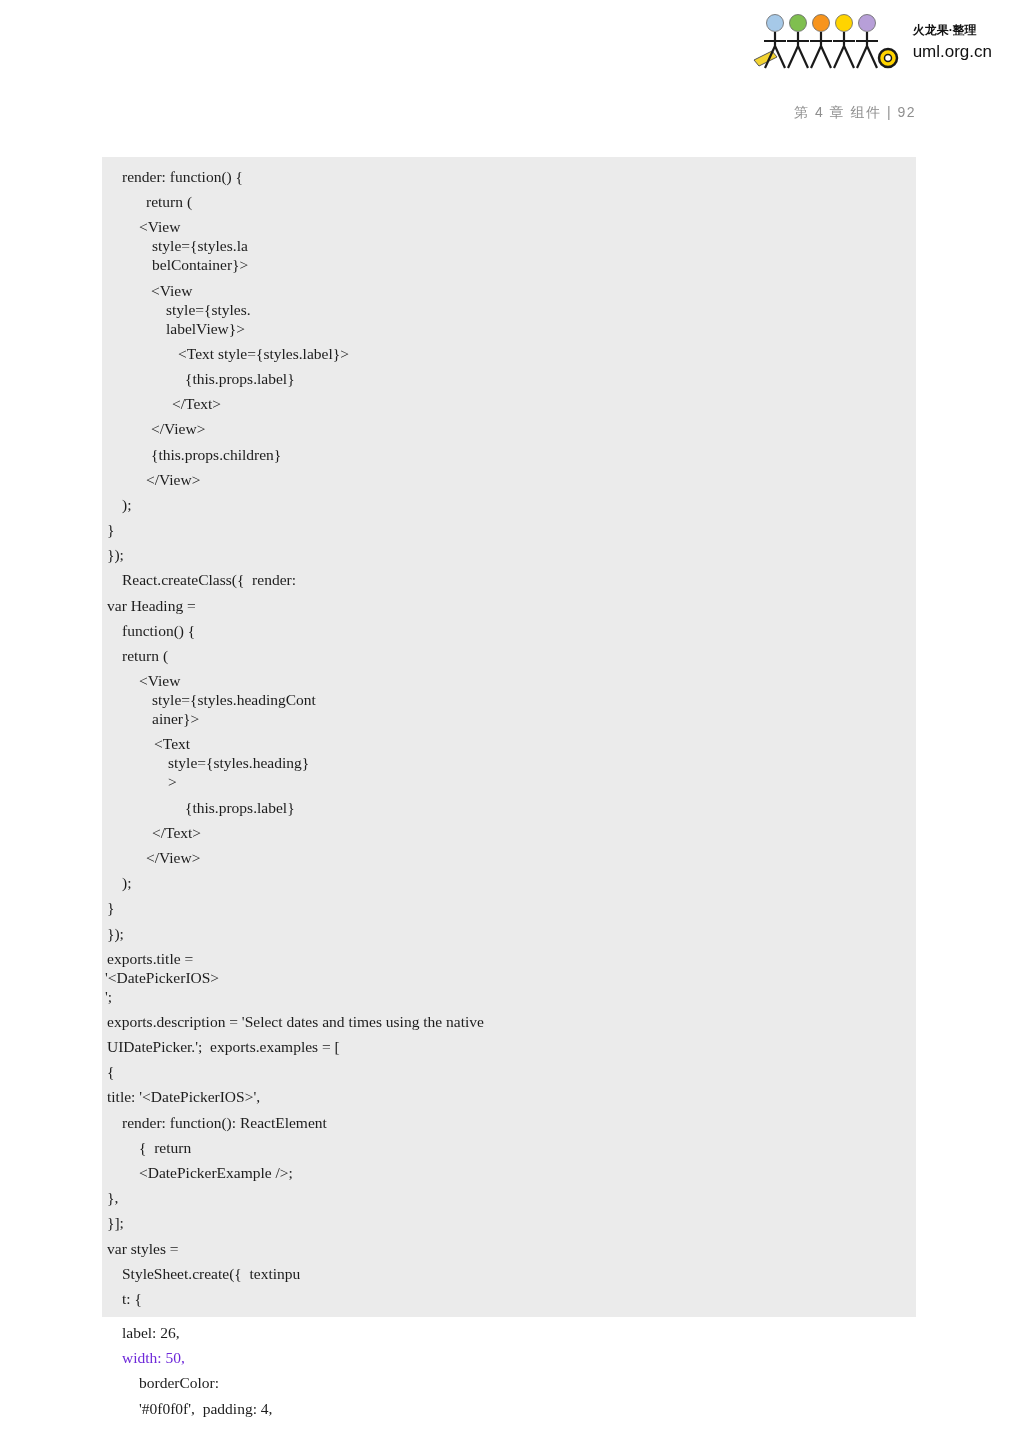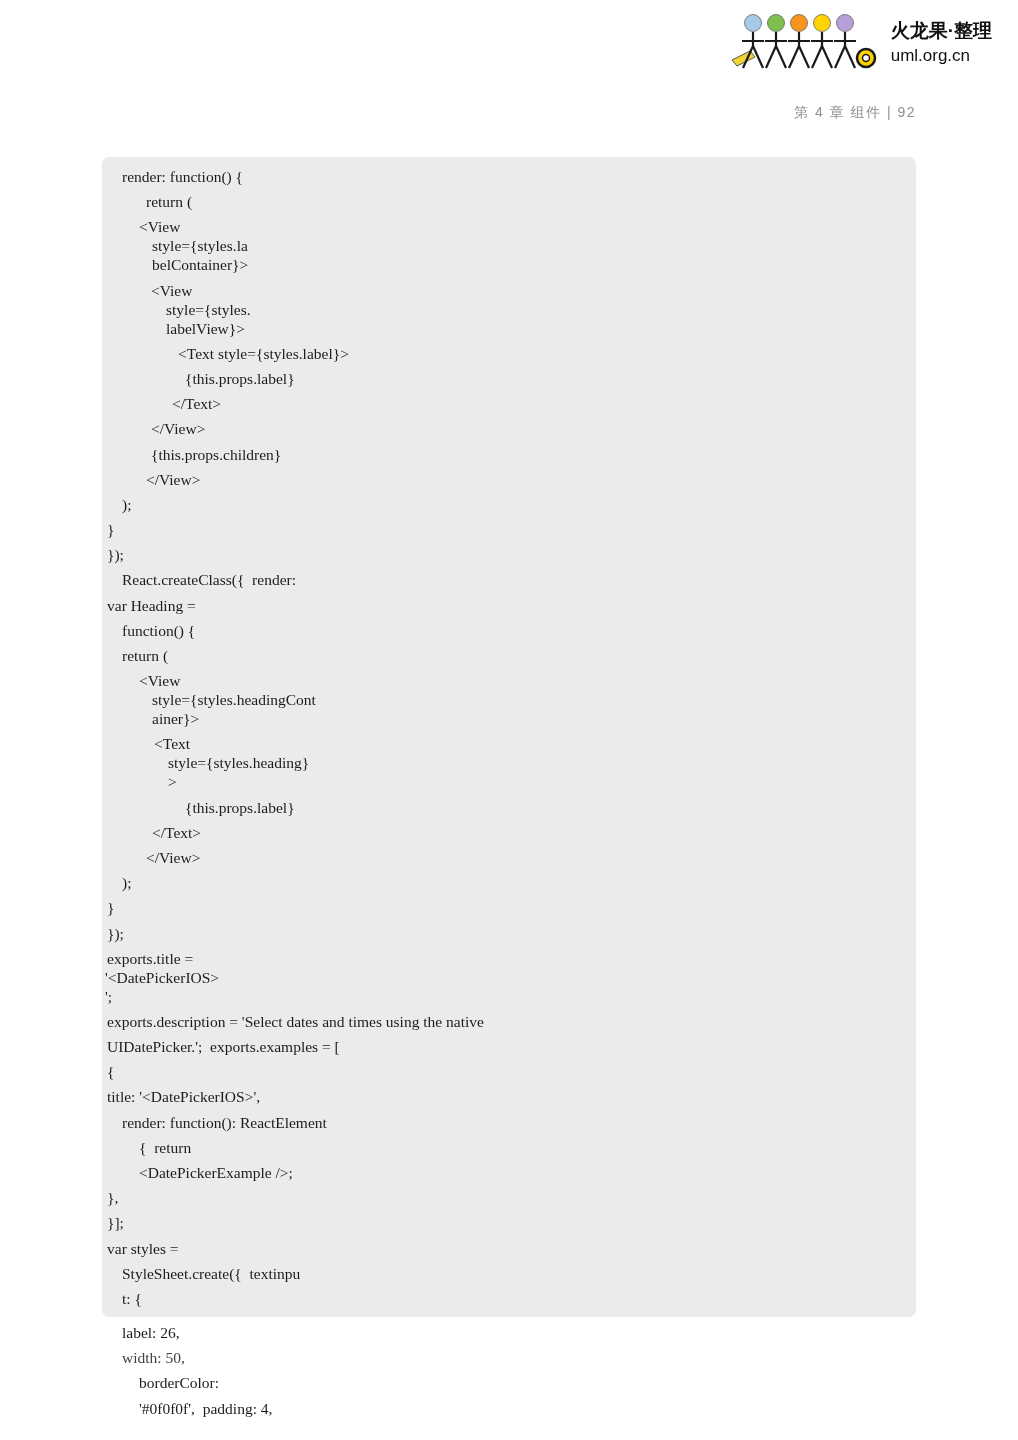--- a/index.html
+++ b/index.html
@@ -12,21 +12,21 @@
   .page { position: relative; width: 1018px; height: 1440px; background: #ffffff; }
 
   
   .logo {
     position: absolute; top: 12px; right: 26px;
     display: flex; align-items: center; gap: 10px;
   }
   .logo-text { display: flex; flex-direction: column; justify-content: center; }
   .brand-cn {
     font-family: "Liberation Sans", "DejaVu Sans", sans-serif;
-    font-weight: bold; font-size: 19px; color: #111111; line-height: 1.3;
+    font-weight: bold; font-size: 12px; color: #111111; line-height: 1.3;
     white-space: nowrap;
   }
   .brand-url {
     font-family: "Liberation Sans", "DejaVu Sans", sans-serif;
     font-size: 17px; color: #111111; line-height: 1.3; margin-top: 2px;
   }
   .page-info {
     position: absolute; top: 104px; right: 102px;
     font-family: "Liberation Sans", "DejaVu Sans", sans-serif;
     font-size: 14px; color: #8f8f8f; letter-spacing: 1.5px;
@@ -84,21 +84,21 @@
     </svg>
     <div class="logo-text">
       <div class="brand-cn">火龙果·整理</div>
       <div class="brand-url">uml.org.cn</div>
     </div>
   </div>
 
   <div class="page-info">第 4 章 组件 | 92</div>
 
   <main class="content">
-    <div class="code-block" id="code-block" style="background: rgb(235, 235, 235); border-radius: 7px;">
+    <div class="code-block" id="code-block" style="background: rgb(235, 235, 235);">
         <div class="code-line" style="padding-left: 20px; color: rgb(28, 28, 28);">render: function() {</div>
         <div class="code-line" style="padding-left: 44px; color: rgb(28, 28, 28);">return (</div>
         <div class="code-line" style="padding-left: 37px; color: rgb(28, 28, 28);">&lt;View</div>
         <div class="code-line tight" style="padding-left: 50px; color: rgb(28, 28, 28);">style={styles.la</div>
         <div class="code-line tight" style="padding-left: 50px; color: rgb(28, 28, 28);">belContainer}&gt;</div>
         <div class="code-line" style="padding-left: 49px; color: rgb(28, 28, 28);">&lt;View</div>
         <div class="code-line tight" style="padding-left: 64px; color: rgb(28, 28, 28);">style={styles.</div>
         <div class="code-line tight" style="padding-left: 64px; color: rgb(28, 28, 28);">labelView}&gt;</div>
         <div class="code-line" style="padding-left: 76px; color: rgb(28, 28, 28);">&lt;Text style={styles.label}&gt;</div>
         <div class="code-line" style="padding-left: 83px; color: rgb(28, 28, 28);">{this.props.label}</div>
@@ -136,19 +136,19 @@
         <div class="code-line" style="padding-left: 37px; color: rgb(28, 28, 28);">{  return</div>
         <div class="code-line" style="padding-left: 37px; color: rgb(28, 28, 28);">&lt;DatePickerExample /&gt;;</div>
         <div class="code-line" style="padding-left: 5px; color: rgb(28, 28, 28);">},</div>
         <div class="code-line" style="padding-left: 5px; color: rgb(28, 28, 28);">}];</div>
         <div class="code-line" style="padding-left: 5px; color: rgb(28, 28, 28);">var styles =</div>
         <div class="code-line" style="padding-left: 20px; color: rgb(28, 28, 28);">StyleSheet.create({  textinpu</div>
         <div class="code-line" style="padding-left: 20px; color: rgb(28, 28, 28);">t: {</div>
       </div>
     <div class="code-after" id="code-after">
         <div class="code-line" style="padding-left: 20px; color: rgb(28, 28, 28);">label: 26,</div>
-        <div class="code-line" style="padding-left: 20px; color: #404040;">width: 50,</div>
+        <div class="code-line" style="padding-left: 20px; color: #6d28d9;">width: 50,</div>
         <div class="code-line" style="padding-left: 37px; color: rgb(28, 28, 28);">borderColor:</div>
         <div class="code-line" style="padding-left: 37px; color: rgb(28, 28, 28);">'#0f0f0f',  padding: 4,</div>
       </div>
   </main>
 
 </div>
 
 </body></html>

